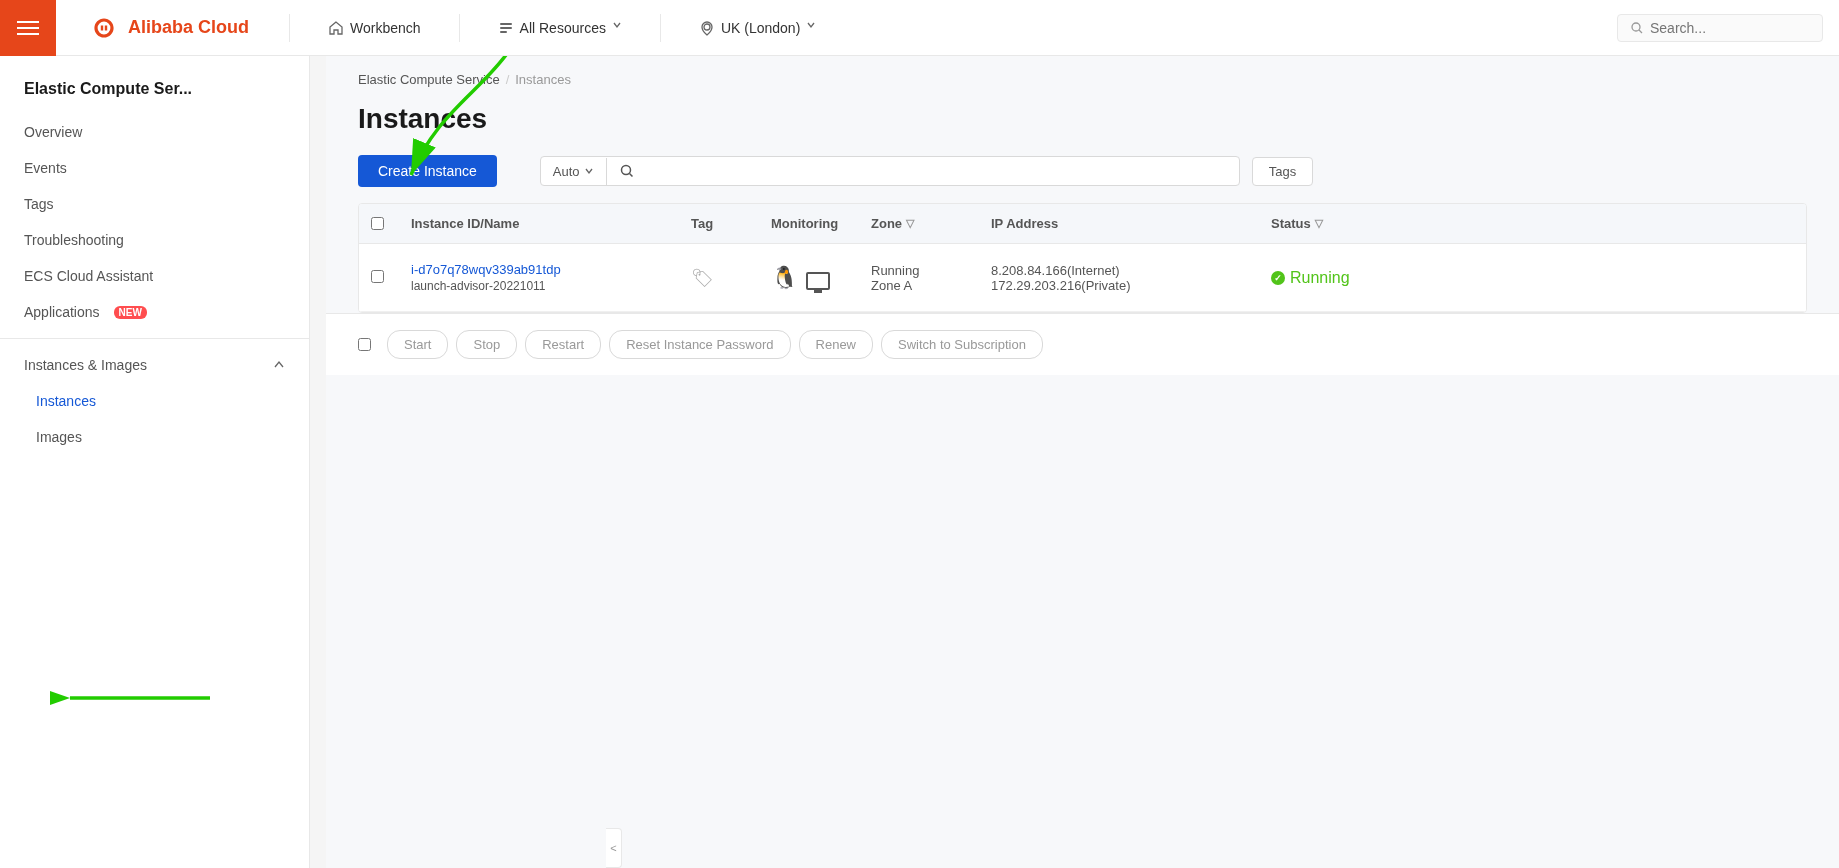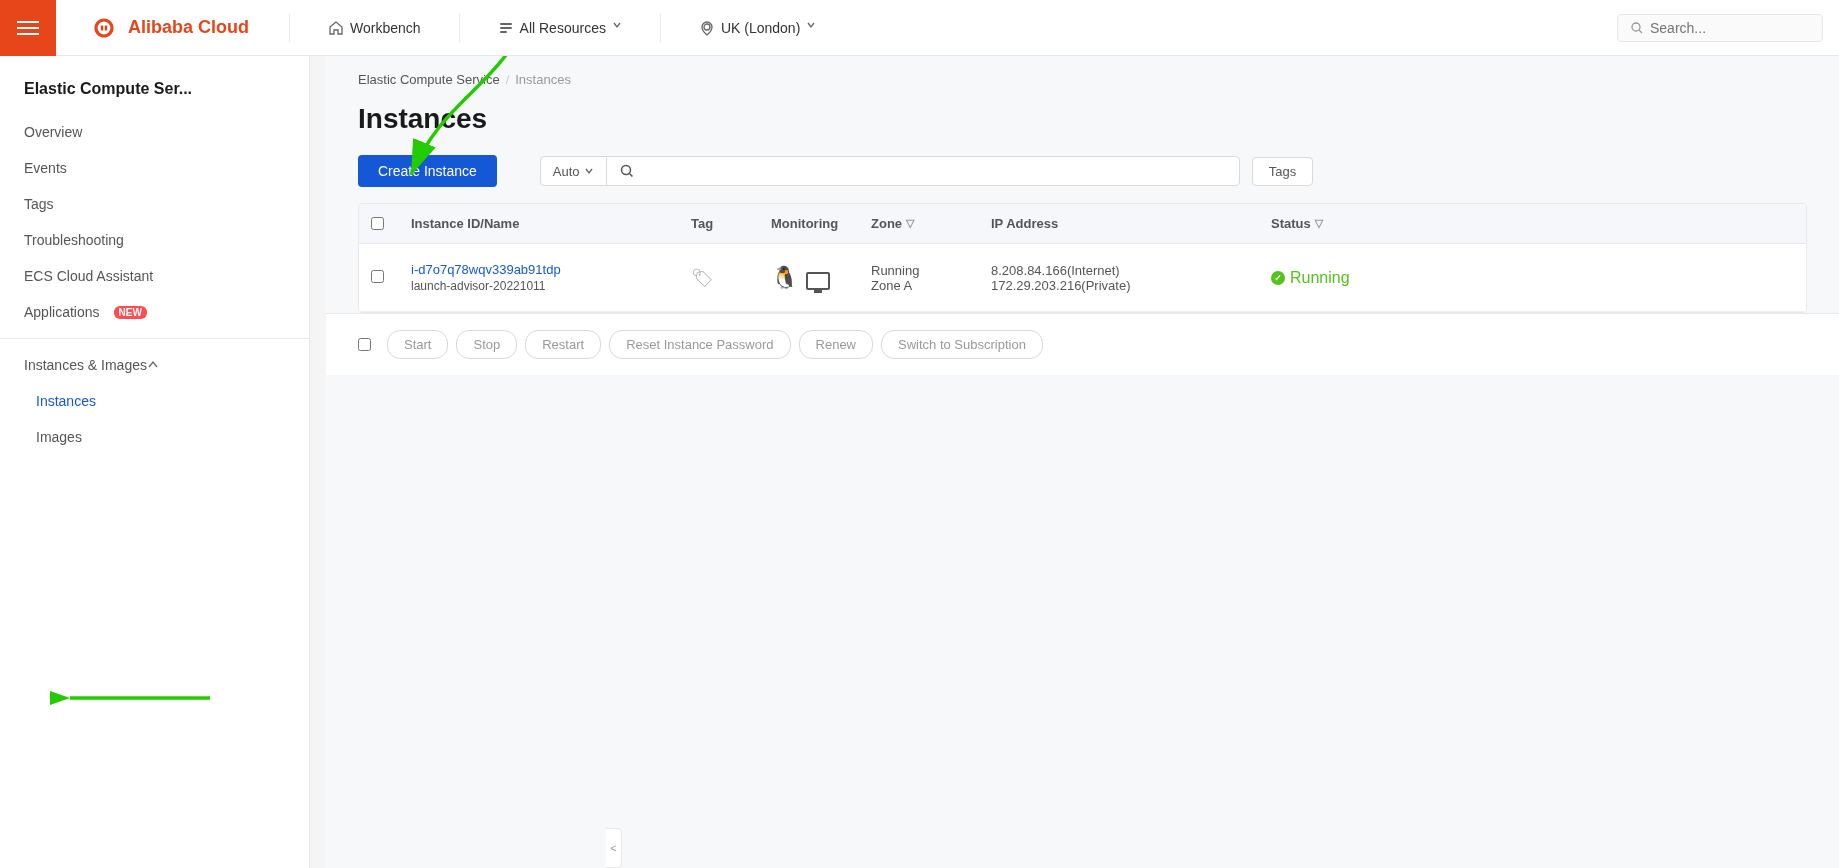--- a/index.html
+++ b/index.html
@@ -47,21 +47,21 @@
     }
     .sidebar-title {
       font-size: 16px; font-weight: 700; padding: 8px 24px 16px;
       color: #1a1a1a;
     }
     .sidebar-item {
       padding: 10px 24px; cursor: pointer; color: #555; font-size: 14px;
       display: flex; align-items: center; gap: 8px;
     }
     .sidebar-divider { height: 1px; background: #e8e8e8; margin: 8px 0; }
-    .sidebar-section { padding: 10px 24px; cursor: pointer; display: flex; align-items: center; justify-content: flex-start; color: #555; font-size: 14px; }
+    .sidebar-section { padding: 10px 24px; cursor: pointer; display: flex; align-items: center; justify-content: space-between; color: #555; font-size: 14px; }
     .new-badge {
       background: #ff4d4f; color: #fff; font-size: 10px; font-weight: 600;
       padding: 1px 5px; border-radius: 6px; margin-left: 6px;
     }
     .sidebar-sub-item {
       padding: 10px 24px 10px 36px; cursor: pointer; color: #555; font-size: 14px;
     }
     .sidebar-sub-item.active { color: #1558d6; font-weight: 500; }
 
     

